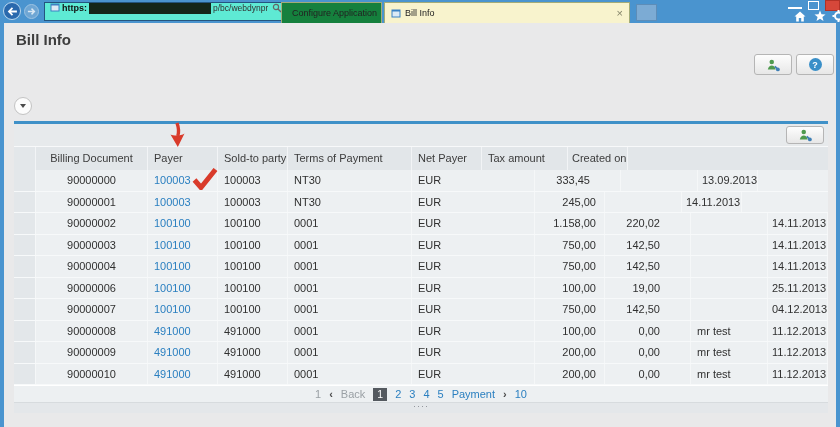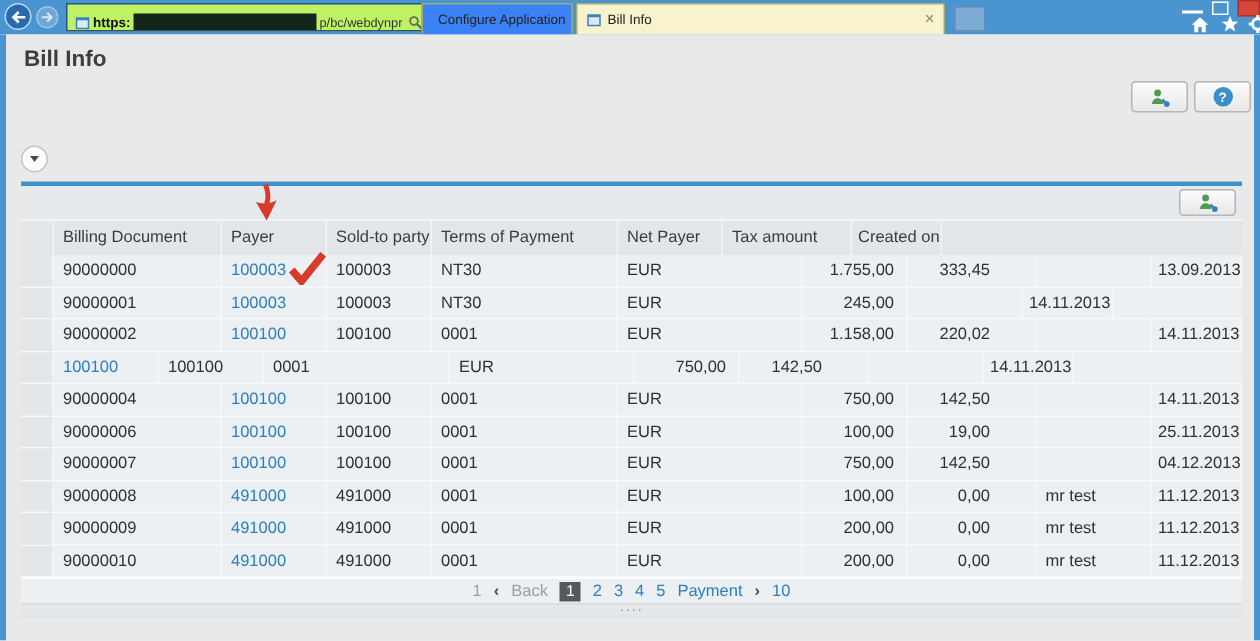--- a/index.html
+++ b/index.html
@@ -10,30 +10,30 @@
   }
   *{box-sizing:border-box;margin:0;padding:0;font-family:"Liberation Sans",sans-serif;}
   html,body{width:840px;height:427px;overflow:hidden;background:#e9e9ea;}
   .browser{position:relative;width:840px;height:427px;}
 
   
   .chrome{position:absolute;top:0;left:0;right:0;height:23px;background:var(--chrome-blue);}
   .nav-btn{position:absolute;border-radius:50%;display:flex;align-items:center;justify-content:center;}
   .nav-back{left:3px;top:2px;width:18px;height:18px;background:#2a69ad;border:1px solid #bcd9ef;}
   .nav-fwd{left:24px;top:4px;width:15px;height:15px;background:#6ea6d4;border:1px solid #9cc3e2;}
-  .addr{position:absolute;left:44px;top:2px;width:278px;height:19px;background:#bef264;border:1px solid #24557f;
-        display:flex;align-items:flex-end;padding:0 3px;gap:2px;font-size:9px;white-space:nowrap;overflow:hidden;}
+  .addr{position:absolute;left:44px;top:2px;width:278px;height:19px;background:#5eead4;border:1px solid #24557f;
+        display:flex;align-items:flex-start;padding:0 3px;gap:2px;font-size:9px;white-space:nowrap;overflow:hidden;}
   .addr .scheme{font-weight:bold;color:#111;}
   .addr .redact{flex:0 0 122px;height:11px;background:#14261a;}
   .addr .path{color:#333;font-size:8.5px;overflow:hidden;}
   .addr .aicon{flex:0 0 auto;display:flex;align-items:center;margin-left:2px;}
   .caret{width:0;height:0;border-left:3px solid transparent;border-right:3px solid transparent;border-top:4px solid #666;}
   .tab{position:absolute;top:2px;height:21px;display:flex;align-items:center;gap:4px;padding:0 6px;
        font-size:9px;color:#222;border:1px solid #a3ab78;border-bottom:none;white-space:nowrap;overflow:hidden;}
-  .tab-1{left:281px;width:101px;background:#3b82f6;}
+  .tab-1{left:281px;width:101px;background:#15803d;}
   .tab-2{left:384px;width:246px;background:#f8f3cd;}
   .tabx{margin-left:auto;color:#84846a;font-size:11px;line-height:9px;}
   .newtab{position:absolute;left:636px;top:4px;width:21px;height:17px;background:#7cabd4;border:1px solid #5d8db8;}
   .winctl{position:absolute;top:0;right:0;display:flex;align-items:flex-start;gap:6px;}
   .win-min{width:14px;height:9px;border-bottom:2px solid #fff;margin-top:0;}
   .win-max{width:11px;height:9px;border:1.5px solid #fff;margin-top:1px;}
   .win-close{width:15px;height:11px;background:#d6473a;border:1px solid #b23227;}
   .chrome-icons{position:absolute;top:10px;right:14px;display:flex;gap:8px;align-items:center;}
   .gear-partial{position:absolute;top:10px;right:-5px;width:13px;height:12px;}
 
@@ -55,21 +55,21 @@
   .tbl-toolbar{height:23px;background:#e7eaec;border-bottom:1px solid #f8f9fa;position:relative;}
   .tbl-toolbar .btn{position:absolute;right:4px;top:2px;height:18px;min-width:38px;}
   .thead,.trow{display:flex;width:814px;}
   .thead{height:23px;background:#e2e6e9;}
   .hcell{font-size:11px;color:#3c3c3c;line-height:23px;padding:0 6px;border-right:1px solid #f2f4f6;
          white-space:nowrap;overflow:hidden;}
   .trow{height:21.5px;background:#edf0f2;border-bottom:1px solid #f7f9fa;}
   .cell{font-size:11px;color:#303030;line-height:21px;padding:0 6px;border-right:1px solid #f5f7f8;
         white-space:nowrap;overflow:hidden;}
   .c-sel{flex:0 0 22px;background:#e3e7ea;padding:0;}
-  .c0{flex:0 0 112px;}.c1{flex:0 0 70px;}.c2{flex:0 0 70px;}.c3{flex:0 0 124px;}.c4{flex:0 0 123px;}
+  .c0{flex:0 0 112px;text-align:center;}.c1{flex:0 0 70px;}.c2{flex:0 0 70px;}.c3{flex:0 0 124px;}.c4{flex:0 0 123px;}
   .c5{flex:0 0 70px;text-align:right;padding-right:8px;}
   .c6{flex:0 0 86px;text-align:right;padding-right:30px;}
   .c7{flex:0 0 77px;}.c8{flex:0 0 60px;padding:0 4px;}
   .hcell.c5{text-align:left;padding:0 6px;}
   .hcell.c6{text-align:left;padding:0 6px;}
   .link{color:var(--link-blue);cursor:pointer;}
 
   .pager{height:17px;background:#edf0f2;border-top:1px solid #ffffff;display:flex;align-items:center;
          justify-content:center;gap:8px;font-size:11px;}
   .pg-dim{color:#9aa0a5;}
@@ -215,21 +215,20 @@
         </div>
 
       <div>
           <div class="trow">
             <div class="cell c-sel"></div>
             <div class="cell c0">90000000</div>
             <div class="cell c1"><span class="link">100003</span></div>
             <div class="cell c2">100003</div>
             <div class="cell c3">NT30</div>
             <div class="cell c4">EUR</div>
-            <div class="cell c5">1.755,00</div>
             <div class="cell c6">333,45</div>
             <div class="cell c7"></div>
             <div class="cell c8">13.09.2013</div>
           </div>
           <div class="trow">
             <div class="cell c-sel"></div>
             <div class="cell c0">90000001</div>
             <div class="cell c1"><span class="link">100003</span></div>
             <div class="cell c2">100003</div>
             <div class="cell c3">NT30</div>
@@ -245,20 +244,21 @@
             <div class="cell c2">100100</div>
             <div class="cell c3">0001</div>
             <div class="cell c4">EUR</div>
             <div class="cell c5">1.158,00</div>
             <div class="cell c6">220,02</div>
             <div class="cell c7"></div>
             <div class="cell c8">14.11.2013</div>
           </div>
           <div class="trow">
             <div class="cell c-sel"></div>
+            <div class="cell c0">90000003</div>
             <div class="cell c1"><span class="link">100100</span></div>
             <div class="cell c2">100100</div>
             <div class="cell c3">0001</div>
             <div class="cell c4">EUR</div>
             <div class="cell c5">750,00</div>
             <div class="cell c6">142,50</div>
             <div class="cell c7"></div>
             <div class="cell c8">14.11.2013</div>
           </div>
           <div class="trow">

